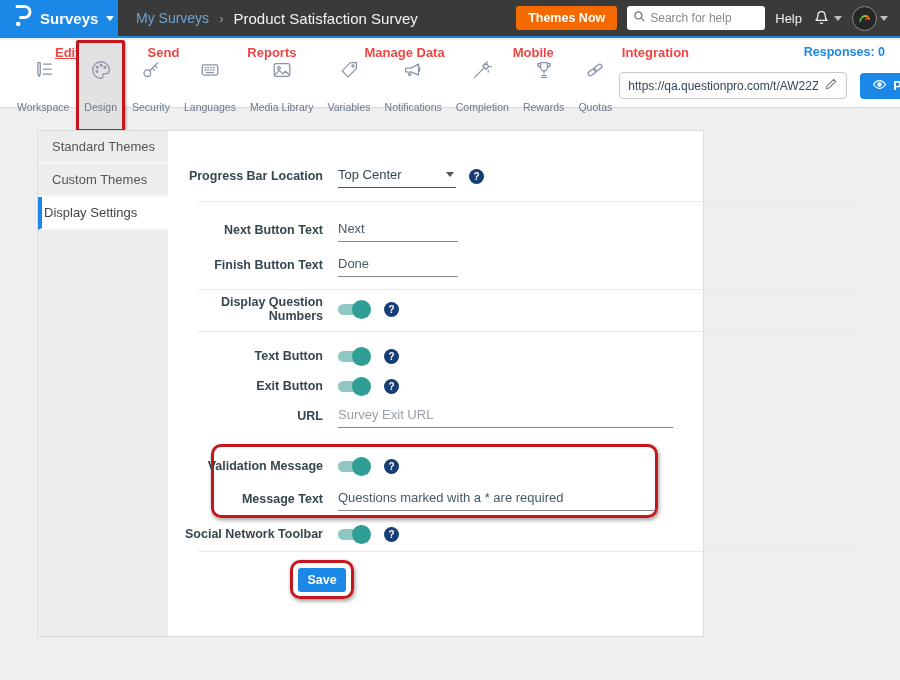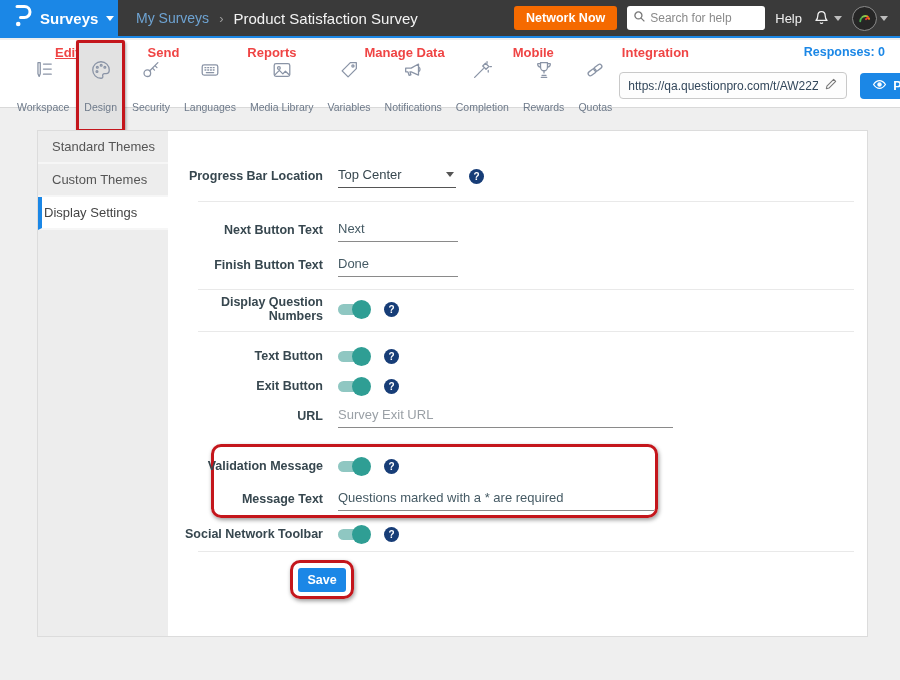--- a/index.html
+++ b/index.html
@@ -51,21 +51,21 @@
   .tool.active { background:#e2e2e2; border:3px solid #c4161c; box-shadow:1px 2px 3px rgba(0,0,0,.35);
     border-radius:2px; padding:16px 5px; }
   .url-field { margin-left:auto; width:228px; height:27px; background:#fdfdfd; border:1px solid #c9c9c9;
     border-radius:4px; display:flex; align-items:center; padding:0 8px; gap:6px; cursor:text; }
   .url-text { font-size:12px; color:#33475b; white-space:nowrap; overflow:hidden; flex:1; }
   .preview-btn { margin-left:13px; height:26px; background:#1b87e6; color:#fff; border:none; border-radius:4px;
     font-size:12.5px; font-weight:700; display:flex; align-items:center; gap:6px; padding:0 12px;
     font-family:"Liberation Sans", sans-serif; cursor:pointer; }
 
   
-  .panel { position:absolute; top:130px; left:37px; width:831px; height:507px; background:#fff;
+  .panel { position:absolute; top:130px; left:37px; width:667px; height:507px; background:#fff;
     border:1px solid #dcdcdc; }
   .side { position:absolute; top:0; left:0; width:130px; height:100%; background:#ededed; }
   .side-item { height:33px; background:#ededed; border-bottom:2px solid #f6f6f6; display:flex; align-items:center;
     padding-left:14px; font-size:13px; color:#555; cursor:pointer; }
   .side-item.active { background:#fff; border-left:4px solid #1b87e6; padding-left:2px; color:#444; }
 
   .form { position:absolute; top:0; left:130px; right:0; bottom:0; }
   .row { position:absolute; left:0; display:flex; align-items:center; }
   .flabel { width:155px; text-align:right; font-size:12.5px; font-weight:700; color:#37474f; flex:0 0 auto; }
   .ctrl { margin-left:15px; display:flex; align-items:center; }
@@ -113,21 +113,21 @@
       </span>
       <span class="brand-label">Surveys</span>
       <span class="caret-down"></span>
     </div>
     <div class="crumbs">
       <span class="crumb-parent">My Surveys</span>
       <span class="crumb-sep">›</span>
       <span class="crumb-current">Product Satisfaction Survey</span>
     </div>
     <div class="header-right">
-      <button class="upgrade-btn">Network Now</button>
+      <button class="upgrade-btn">Themes Now</button>
       <div class="search-box">
         <span>
           <svg width="13" height="13" viewBox="0 0 24 24" fill="none" stroke="#777" stroke-width="2.4">
             <circle cx="10" cy="10" r="6.5"></circle>
               <path d="M15 15l6 6"></path>
           </svg>
         </span>
         <input type="text" placeholder="Search for help" style="">
       </div>
       <span class="help-label">Help</span>

